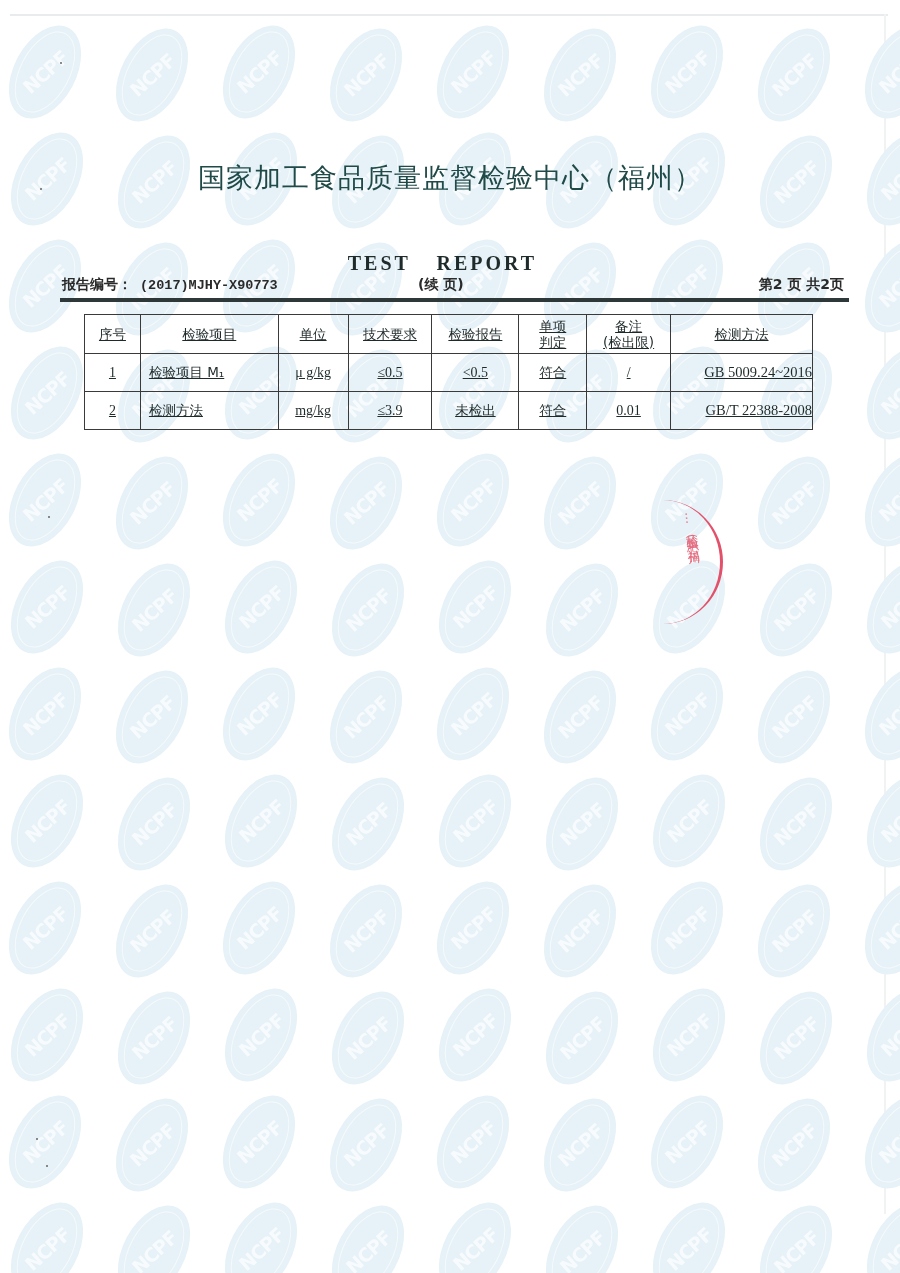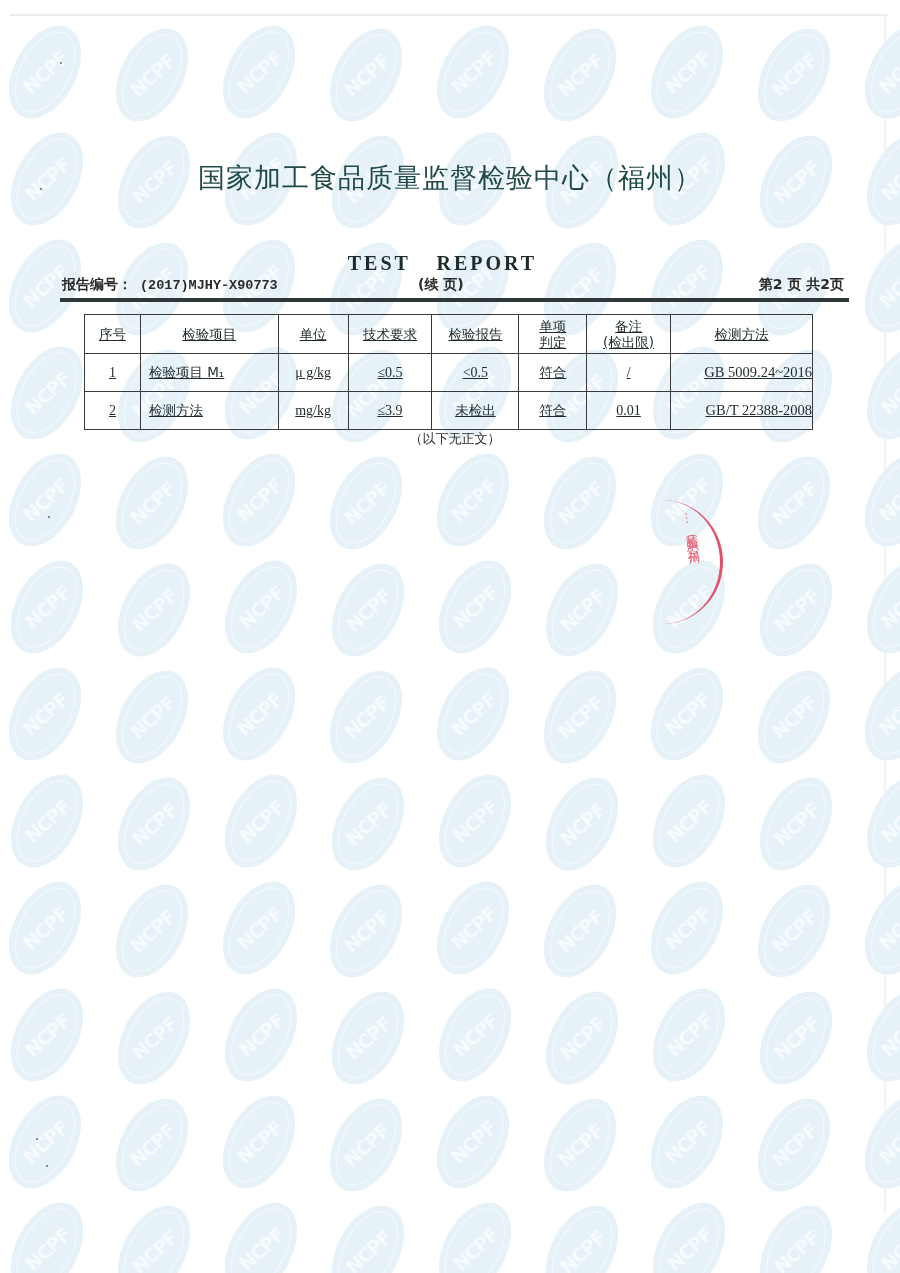--- a/index.html
+++ b/index.html
@@ -478,21 +478,20 @@
         <td>mg/kg</td>
         <td>≤3.9</td>
         <td class="cn">未检出</td>
         <td class="cn">符合</td>
         <td>0.01</td>
         <td class="method">GB/T 22388-2008</td>
       </tr>
     </tbody>
   </table>
 
-  <div class="footnote">（以下无正文）</div>
 
   <div class="stamp"></div>
   <div class="stamp-text">…检验中心(福州)…</div>
 
   <div class="scan-dot" style="left:60px;top:62px"></div>
   <div class="scan-dot" style="left:40px;top:188px"></div>
   <div class="scan-dot" style="left:48px;top:516px"></div>
   <div class="scan-dot" style="left:36px;top:1138px"></div>
   <div class="scan-dot" style="left:46px;top:1165px"></div>
 </div>

